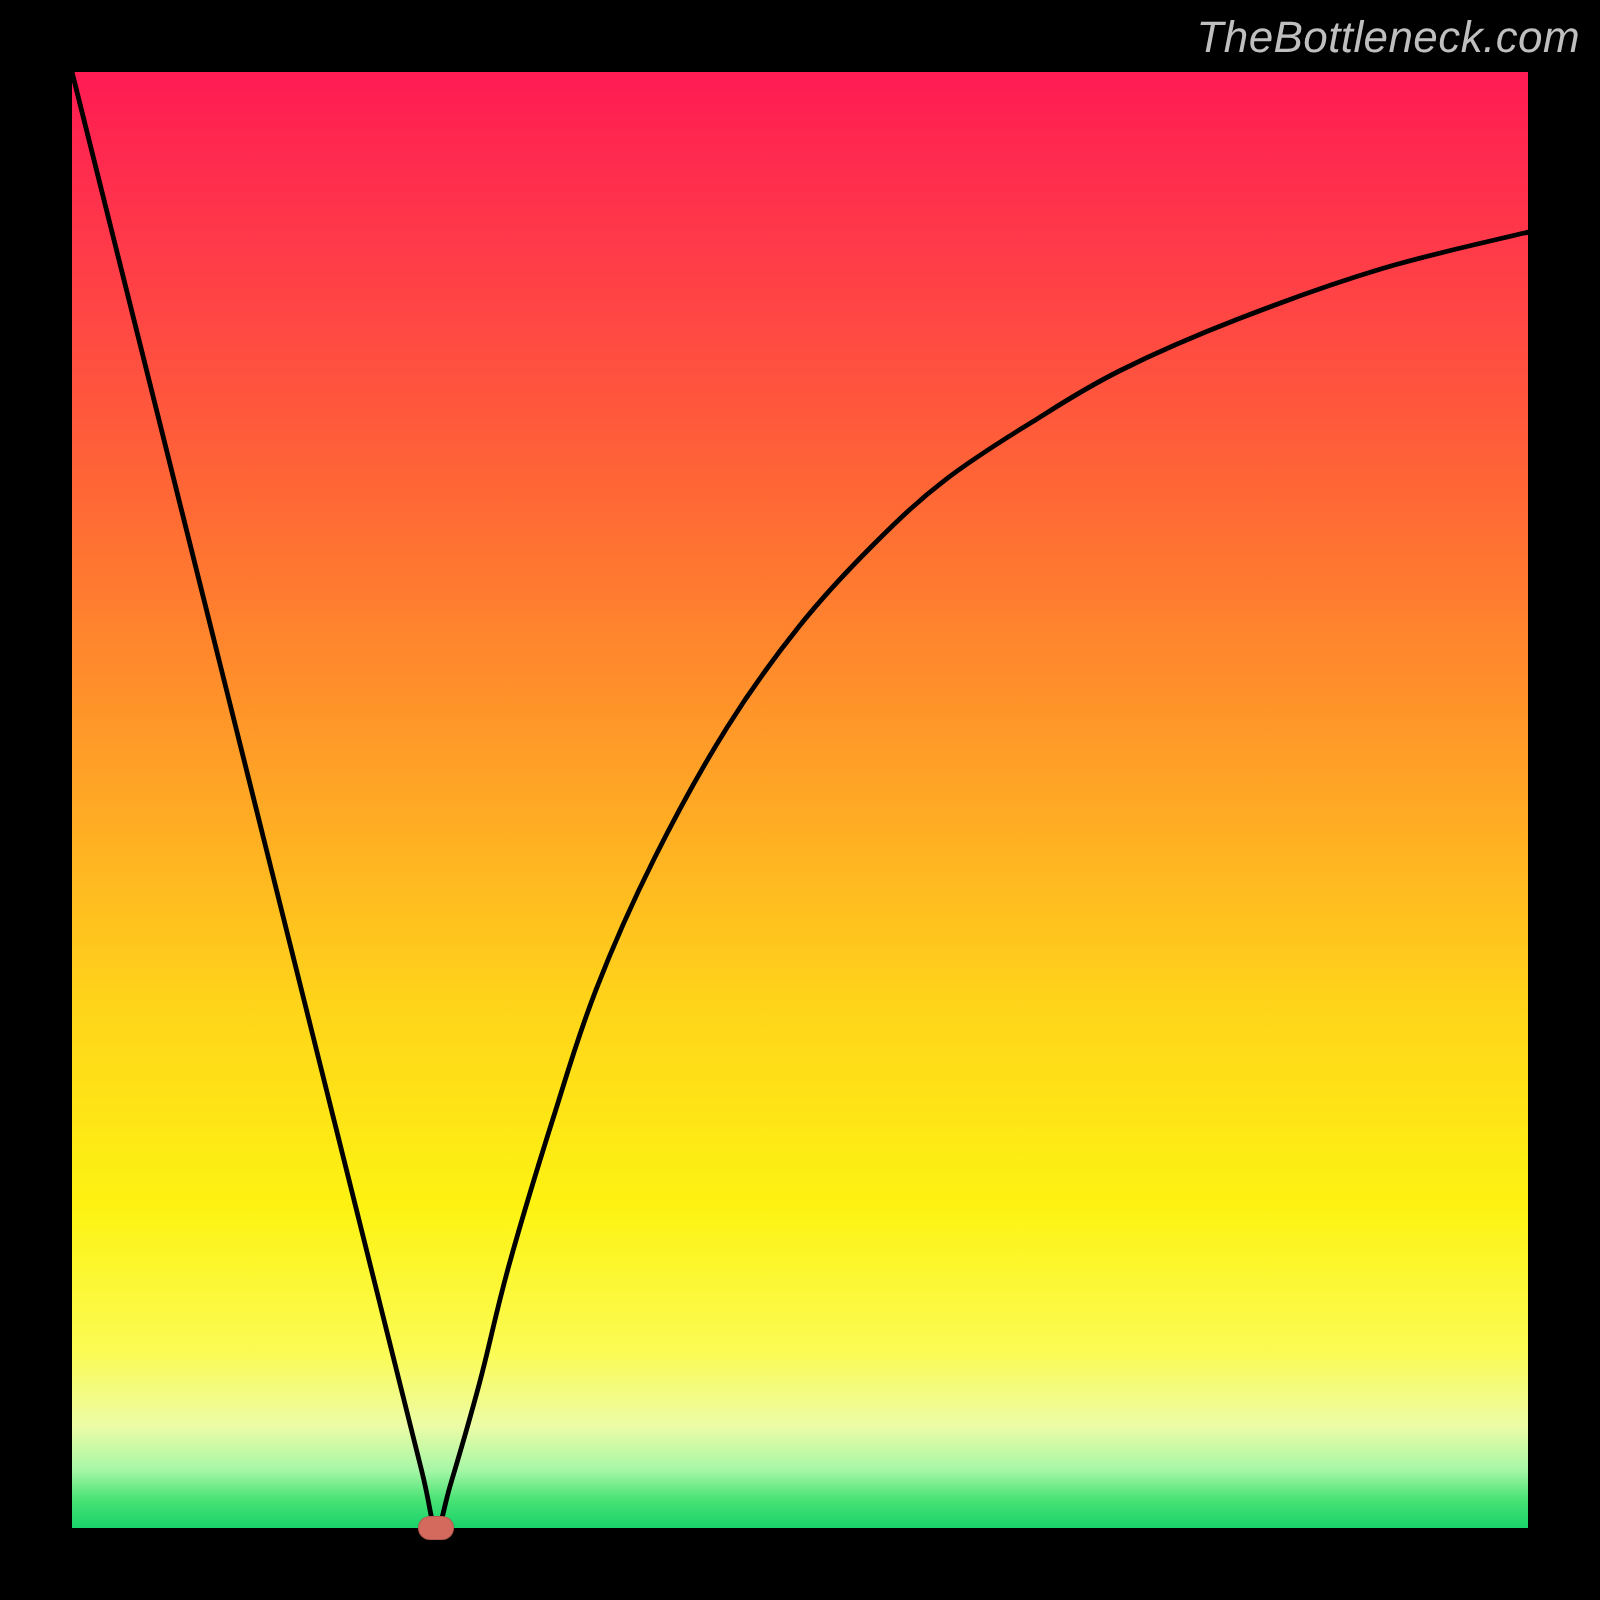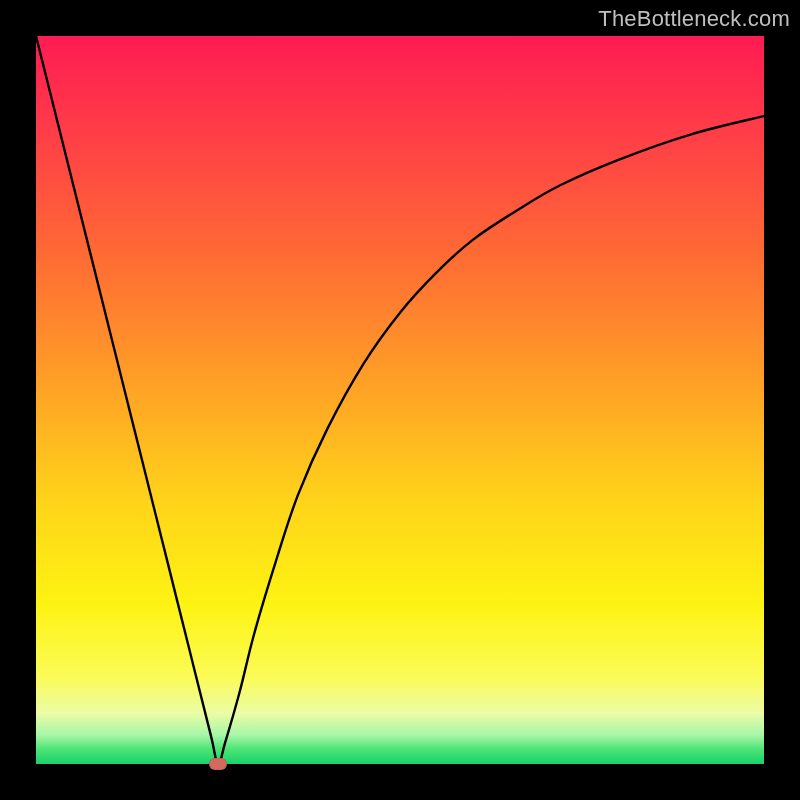--- a/index.html
+++ b/index.html
@@ -47,20 +47,21 @@
     height: 728px;
   }
   .watermark {
     position: absolute;
     top: 6px;
     right: 10px;
     color: #bfbfbf;
     font-size: 22px;
     font-weight: 500;
     letter-spacing: 0.2px;
+    font-style: italic;
   }
   .marker {
     position: absolute;
     width: 18px;
     height: 12px;
     border-radius: 6px;
     background: #d46a5d;
     transform: translate(-50%, -50%);
     box-shadow: 0 0 0 0.5px rgba(0,0,0,0.15) inset;
   }

